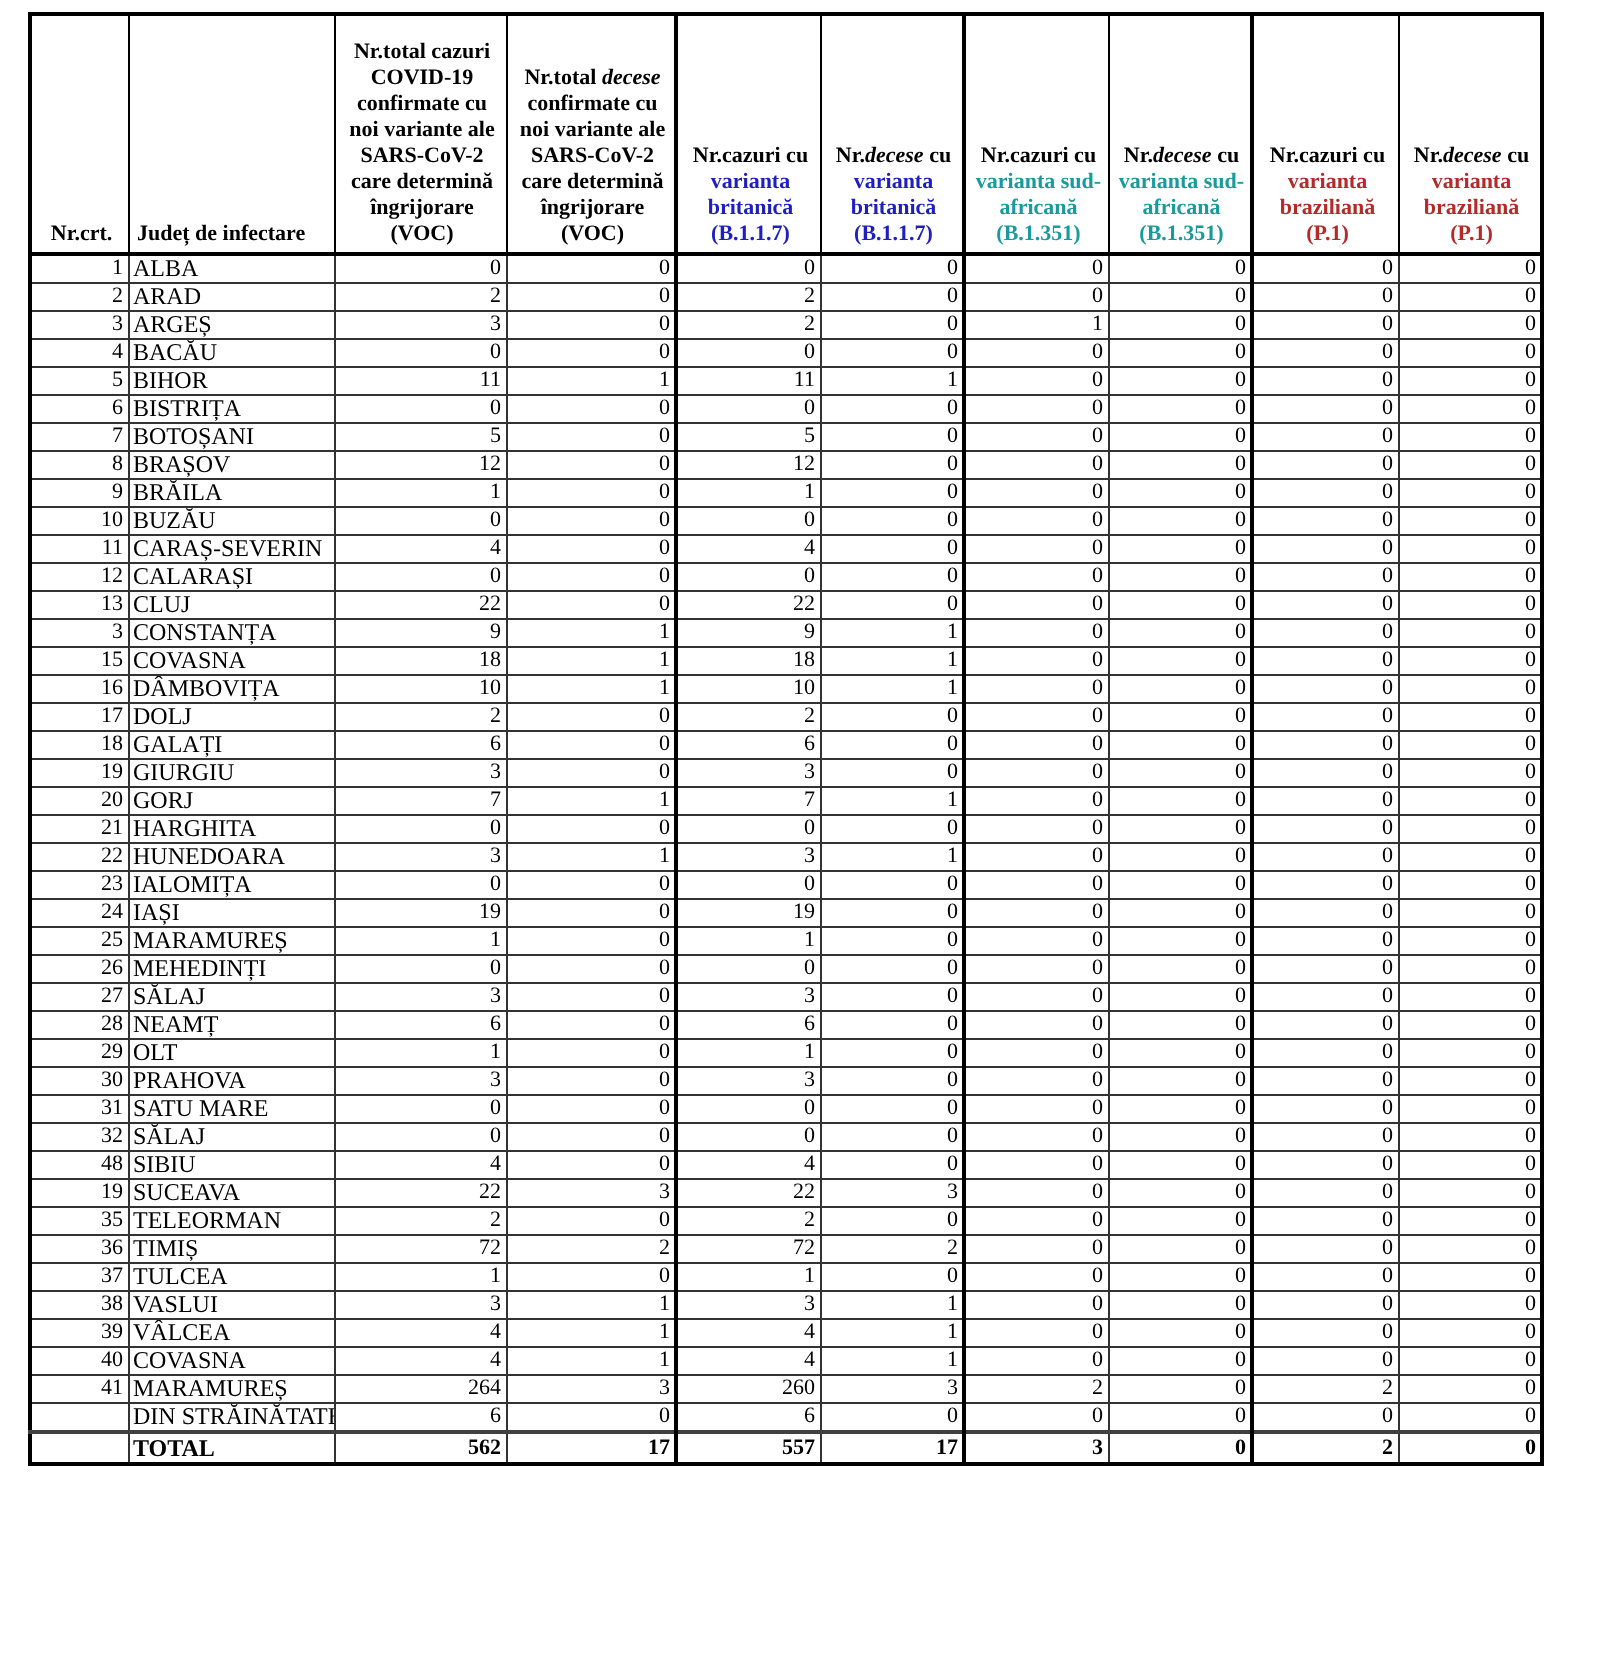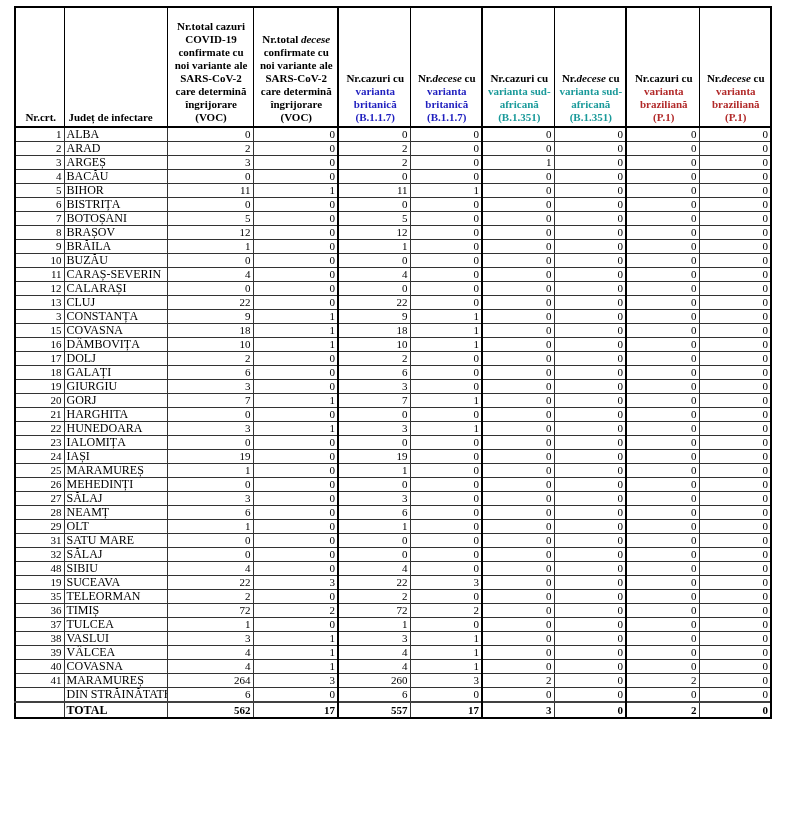--- a/index.html
+++ b/index.html
@@ -397,20 +397,32 @@
         <td class="num">1</td>
         <td class="num thick-r">0</td>
         <td class="num">1</td>
         <td class="num thick-r">0</td>
         <td class="num">0</td>
         <td class="num thick-r">0</td>
         <td class="num">0</td>
         <td class="num thick-r">0</td>
       </tr>
       <tr>
+        <td class="num">30</td>
+        <td class="name">PRAHOVA</td>
+        <td class="num">3</td>
+        <td class="num thick-r">0</td>
+        <td class="num">3</td>
+        <td class="num thick-r">0</td>
+        <td class="num">0</td>
+        <td class="num thick-r">0</td>
+        <td class="num">0</td>
+        <td class="num thick-r">0</td>
+      </tr>
+      <tr>
         <td class="num">31</td>
         <td class="name">SATU MARE</td>
         <td class="num">0</td>
         <td class="num thick-r">0</td>
         <td class="num">0</td>
         <td class="num thick-r">0</td>
         <td class="num">0</td>
         <td class="num thick-r">0</td>
         <td class="num">0</td>
         <td class="num thick-r">0</td>

